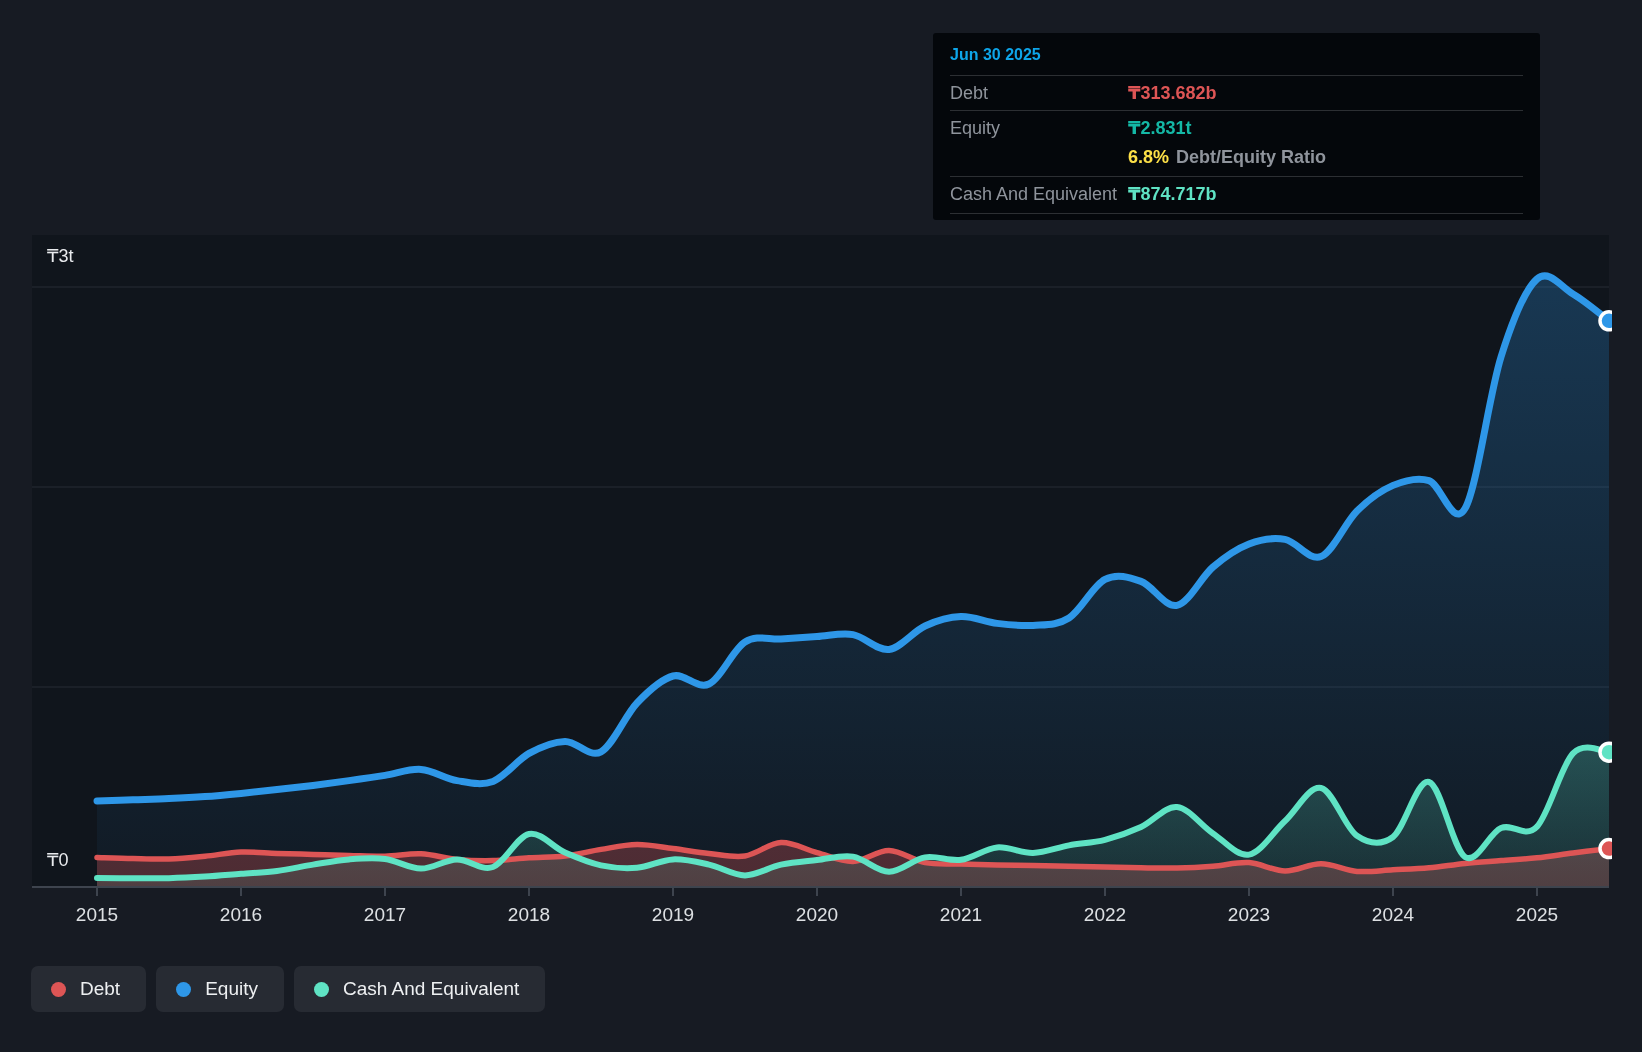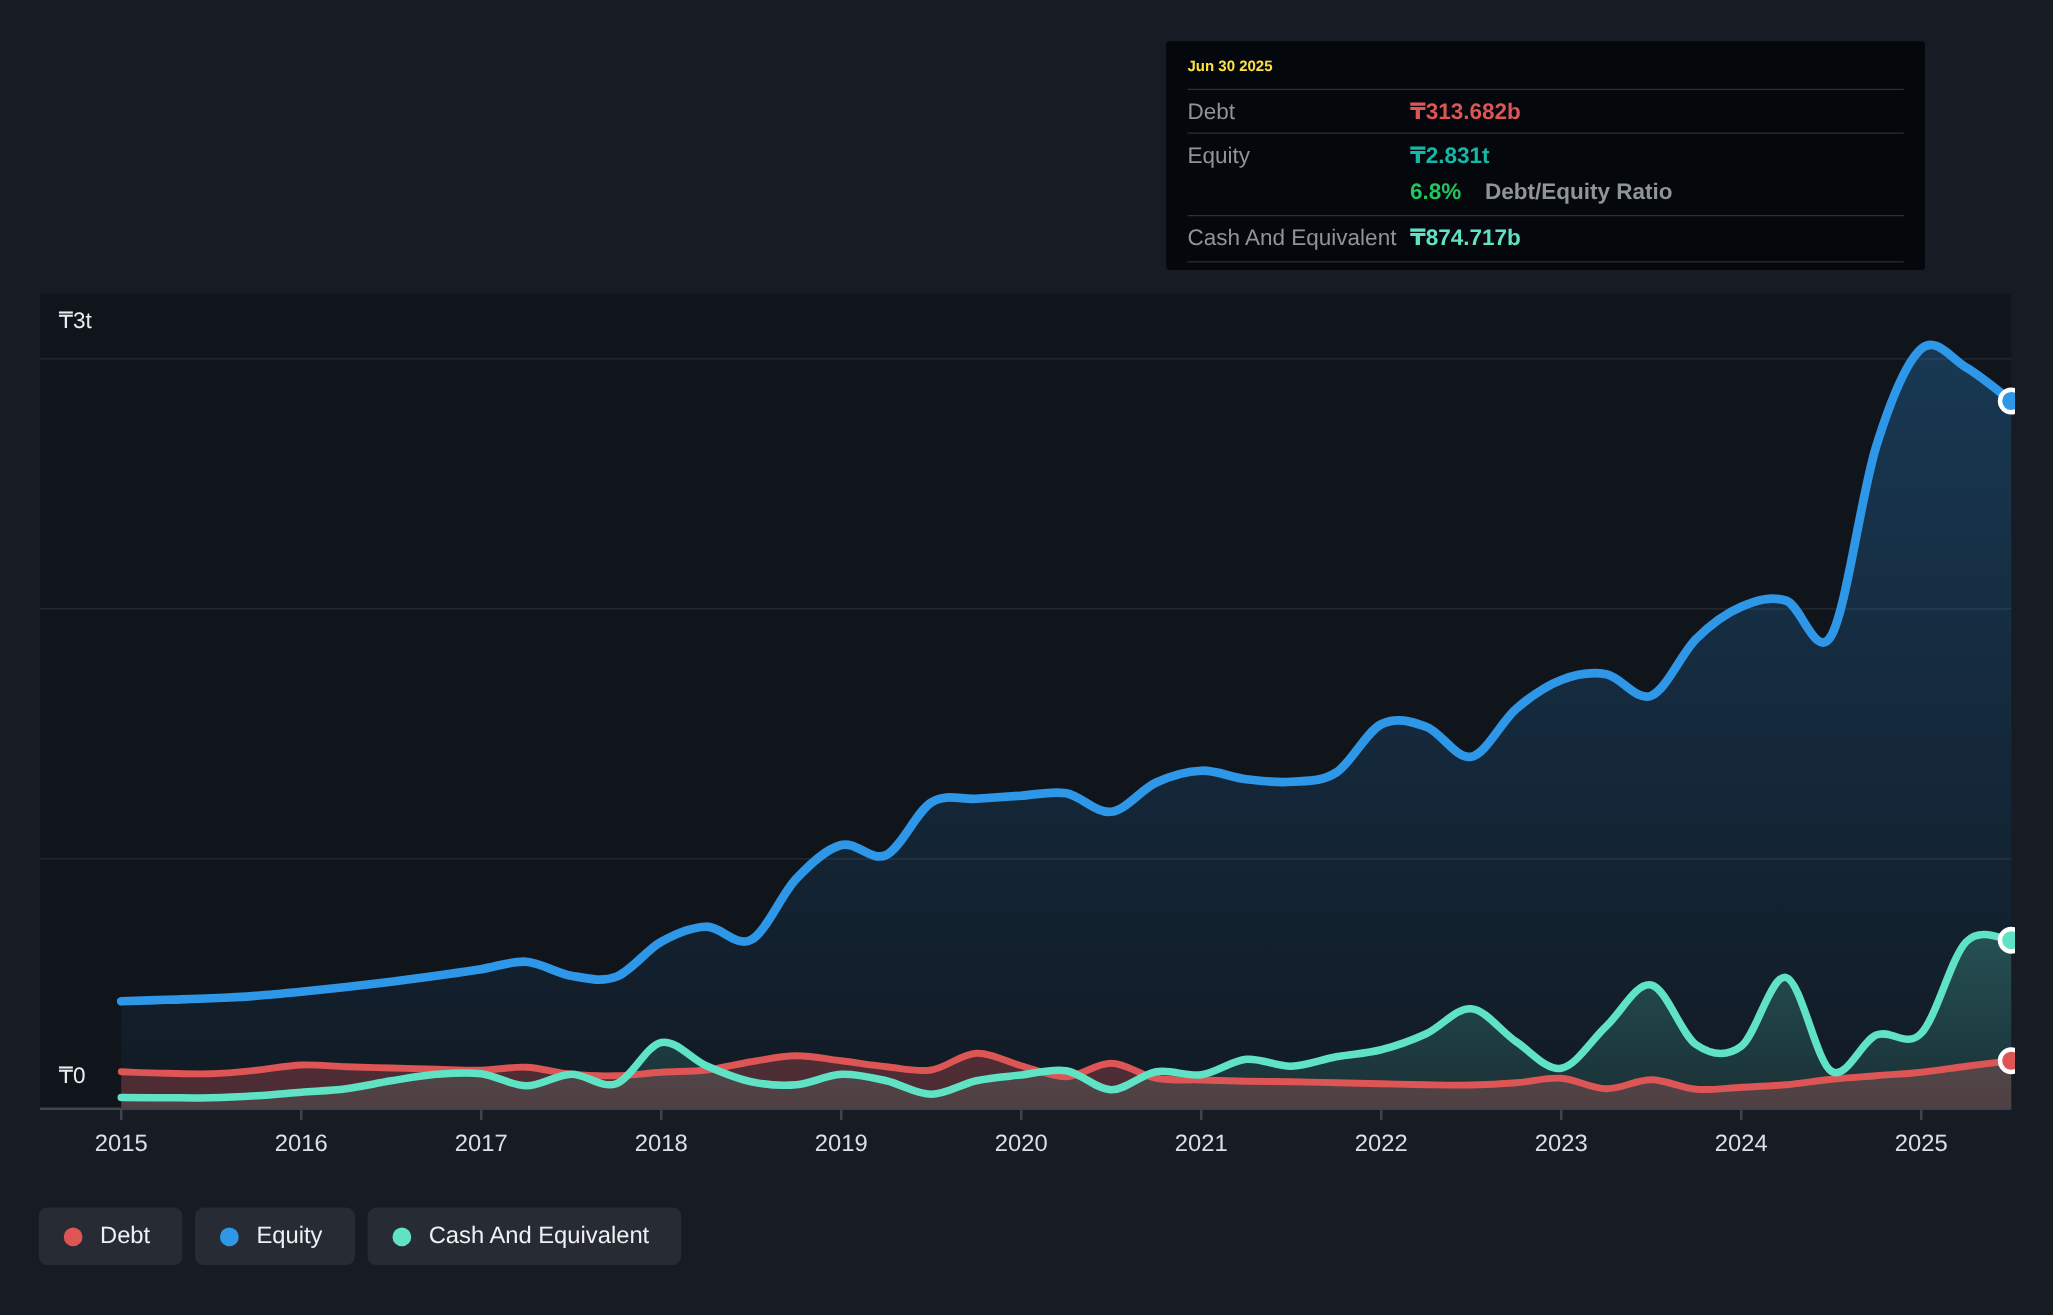--- a/index.html
+++ b/index.html
@@ -18,27 +18,27 @@
   .line{fill:none;stroke-linejoin:round;stroke-linecap:round;}
   .marker{stroke:#ffffff;stroke-width:3.5;}
 
   
   .tooltip{
     position:absolute;left:933px;top:33px;width:607px;
     background:#04070b;border-radius:3px;box-sizing:border-box;
     padding:0 0 6px 0;color:#8f949c;font-size:18px;
   }
   .tooltip .inner{padding:0 17px;}
-  .tt-title{color:#fde047;font-weight:700;font-size:12px;padding:13px 0 11px 0;}
+  .tt-title{color:#0ea5e9;font-weight:700;font-size:16px;padding:13px 0 11px 0;}
   .tt-row{display:flex;align-items:center;border-top:1px solid #2c2f33;padding:6px 0;min-height:22px;}
   .tt-label{width:178px;flex:none;}
   .tt-value{font-weight:700;}
   .tt-sub{display:flex;align-items:center;padding:2px 0 8px 0;}
-  .tt-ratio-num{color:#22c55e;font-weight:700;margin-left:178px;}
-  .tt-ratio-text{color:#8f949c;font-weight:700;margin-left:19px;}
+  .tt-ratio-num{color:#fde047;font-weight:700;margin-left:178px;}
+  .tt-ratio-text{color:#8f949c;font-weight:700;margin-left:7px;}
 
   
   .legend{position:absolute;left:31px;top:966px;display:flex;gap:10px;}
   .chip{
     display:flex;align-items:center;height:46px;padding:0 26px 0 20px;
     background:#272b33;border-radius:7px;cursor:pointer;
   }
   .dot{width:15px;height:15px;border-radius:50%;margin-right:14px;flex:none;}
   .chip-label{color:#eef0f2;font-size:19px;}
 </style>

